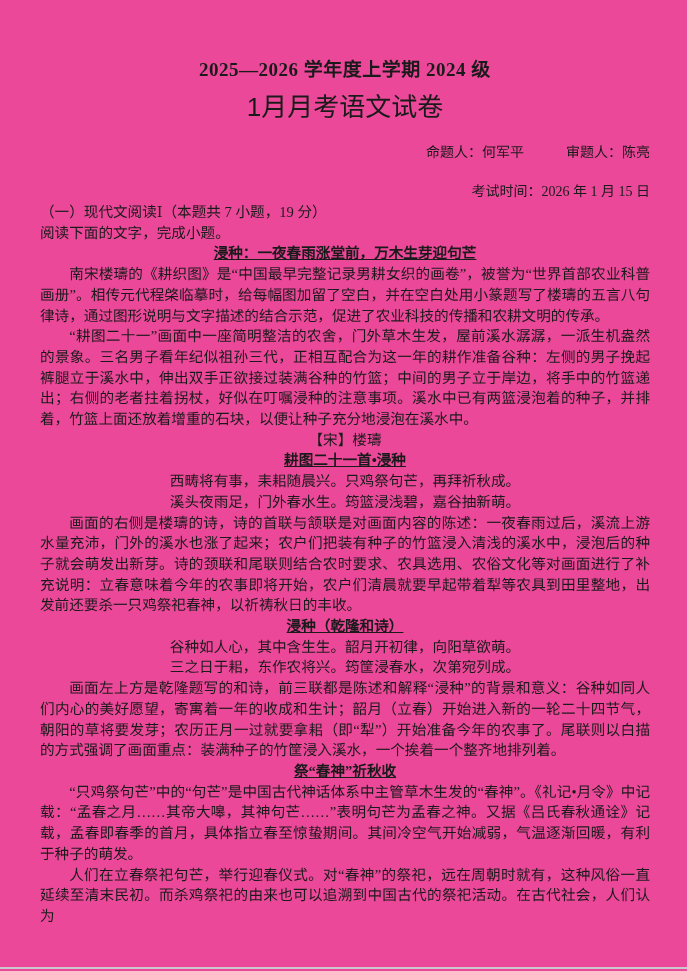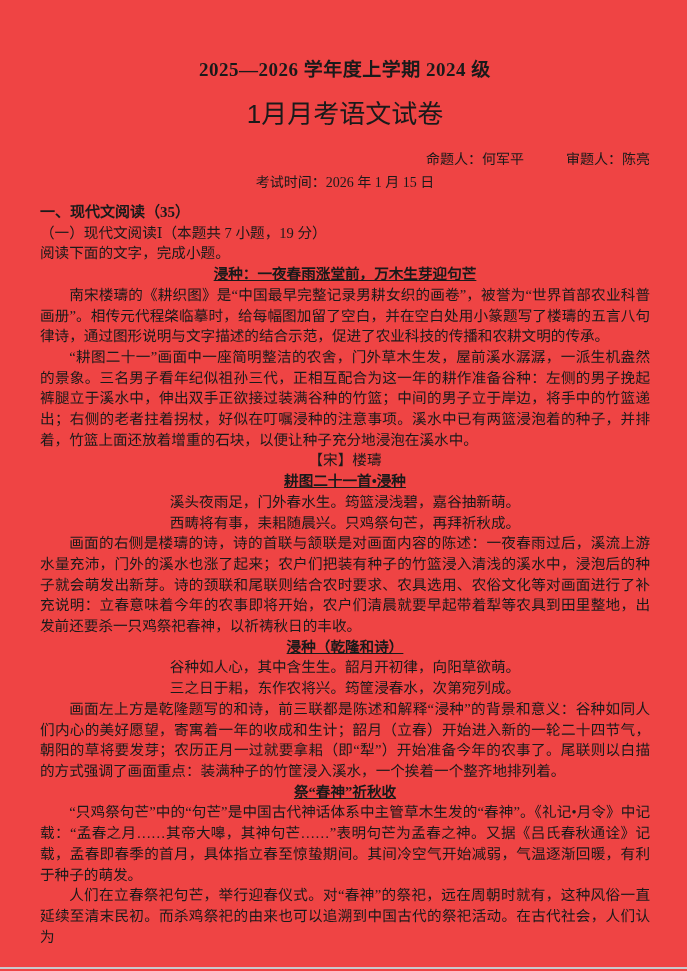--- a/index.html
+++ b/index.html
@@ -8,41 +8,41 @@
     background: #ffffff;
     color: #1a1a1a;
     font-family: "Liberation Serif", "DejaVu Serif", serif;
   }
   .page {
     position: relative;
     box-sizing: border-box;
     width: 687px; height: 971px;
     padding: 57px 37px 0 40px;
     overflow: hidden;
-    background: #ef4444;
+    background: #ec4899;
   }
   .doc-title-1 {
     font-size: 19px; font-weight: bold;
     text-align: center; line-height: 26px;
     letter-spacing: 0.5px;
   }
   .doc-title-2 {
     font-size: 26px; font-weight: normal;
     font-family: "Liberation Sans", "DejaVu Sans", sans-serif;
     text-align: center; line-height: 31px;
-    margin-top: 16px;
+    margin-top: 9px;
   }
   .meta-line {
     font-size: 14px; text-align: right;
     line-height: 20px; margin-top: 20px;
   }
   .meta-gap { display: inline-block; width: 42px; }
   .exam-time {
-    font-size: 14px; text-align: center;
-    line-height: 20px; margin-top: 3px;
+    font-size: 14px; text-align: right;
+    line-height: 20px; margin-top: 19px;
   }
   .sec-heading {
     font-size: 15px; font-weight: bold;
     line-height: 20.7px; margin-top: 9px;
   }
   .line, .para {
     font-size: 14.6px; line-height: 20.7px; margin: 0;
   }
   .para {
     text-align: justify; text-indent: 2em;
@@ -61,34 +61,33 @@
 
   <div class="doc-title-1">2025—2026 学年度上学期 2024 级</div>
   <div class="doc-title-2">1月月考语文试卷</div>
 
   <div class="meta-line">
     <span>命题人：何军平</span><span class="meta-gap"></span><span>审题人：陈亮</span>
   </div>
 
   <div class="exam-time">考试时间：2026 年 1 月 15 日</div>
 
-  <div class="sec-heading">一、现代文阅读（35）</div>
   <div class="line">（一）现代文阅读Ⅰ（本题共 7 小题，19 分）</div>
   <div class="line">阅读下面的文字，完成小题。</div>
 
   <div class="line center bold">浸种：一夜春雨涨堂前，万木生芽迎句芒</div>
 
   <p class="para">南宋楼璹的《耕织图》是“中国最早完整记录男耕女织的画卷”，被誉为“世界首部农业科普画册”。相传元代程棨临摹时，给每幅图加留了空白，并在空白处用小篆题写了楼璹的五言八句律诗，通过图形说明与文字描述的结合示范，促进了农业科技的传播和农耕文明的传承。</p>
   <p class="para">“耕图二十一”画面中一座简明整洁的农舍，门外草木生发，屋前溪水潺潺，一派生机盎然的景象。三名男子看年纪似祖孙三代，正相互配合为这一年的耕作准备谷种：左侧的男子挽起裤腿立于溪水中，伸出双手正欲接过装满谷种的竹篮；中间的男子立于岸边，将手中的竹篮递出；右侧的老者拄着拐杖，好似在叮嘱浸种的注意事项。溪水中已有两篮浸泡着的种子，并排着，竹篮上面还放着增重的石块，以便让种子充分地浸泡在溪水中。</p>
 
   <div>
     <div class="line center">【宋】楼璹</div>
     <div class="line center bold">耕图二十一首•浸种</div>
+    <div class="line center">西畴将有事，耒耜随晨兴。只鸡祭句芒，再拜祈秋成。</div>
     <div class="line center">溪头夜雨足，门外春水生。筠篮浸浅碧，嘉谷抽新萌。</div>
-    <div class="line center">西畴将有事，耒耜随晨兴。只鸡祭句芒，再拜祈秋成。</div>
   </div>
 
   <p class="para">画面的右侧是楼璹的诗，诗的首联与颔联是对画面内容的陈述：一夜春雨过后，溪流上游水量充沛，门外的溪水也涨了起来；农户们把装有种子的竹篮浸入清浅的溪水中，浸泡后的种子就会萌发出新芽。诗的颈联和尾联则结合农时要求、农具选用、农俗文化等对画面进行了补充说明：立春意味着今年的农事即将开始，农户们清晨就要早起带着犁等农具到田里整地，出发前还要杀一只鸡祭祀春神，以祈祷秋日的丰收。</p>
 
   <div>
     <div class="line center bold">浸种（乾隆和诗）</div>
     <div class="line center">谷种如人心，其中含生生。韶月开初律，向阳草欲萌。</div>
     <div class="line center">三之日于耜，东作农将兴。筠筐浸春水，次第宛列成。</div>
   </div>
 

